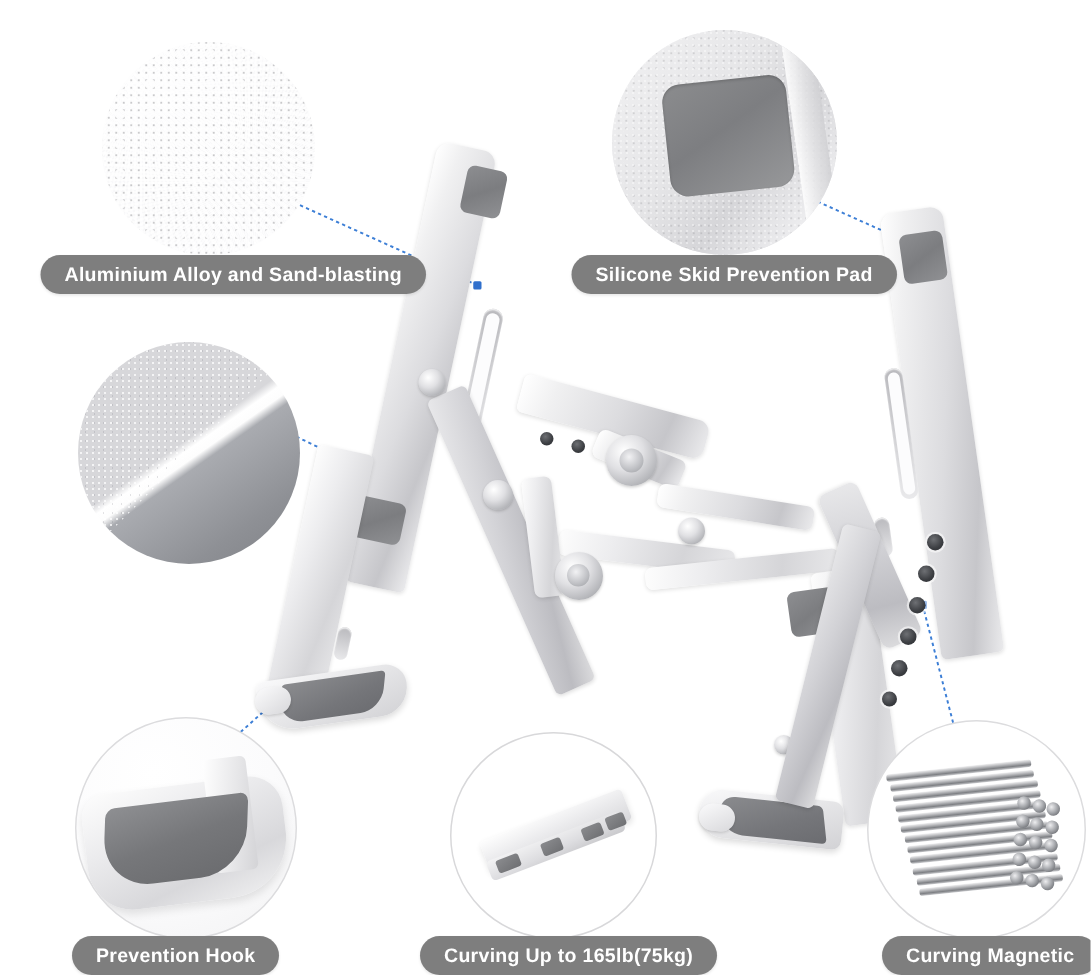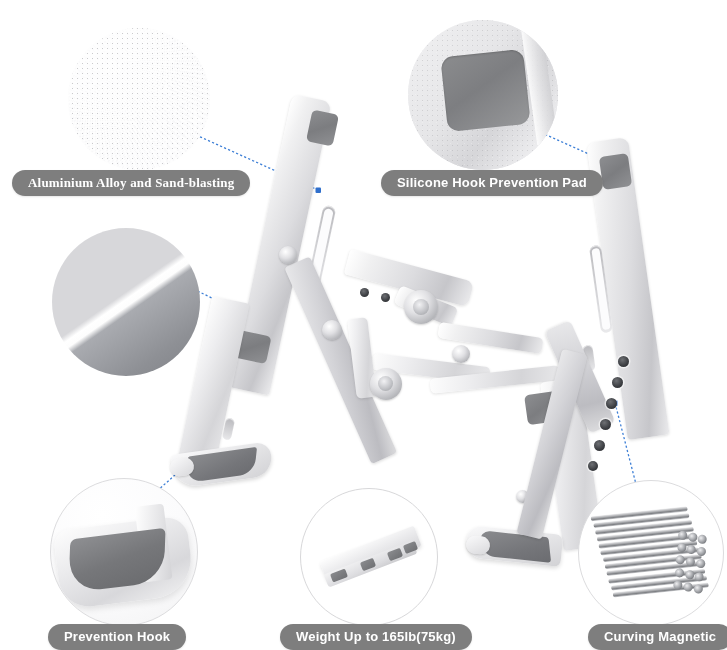--- a/index.html
+++ b/index.html
@@ -307,50 +307,50 @@
     <div class="hole" style="left:594px;top:440px;width:11px;height:11px;"></div>
     <div class="hole" style="left:588px;top:461px;width:10px;height:10px;"></div>
 
     <div class="bar-dark" style="left:562px;top:352px;width:26px;height:190px;
                 transform:rotate(14deg);transform-origin:50% 0;border-radius:4px;"></div>
   </div>
 
   <div class="callout circ-sand" style="left:68px;top:28px;width:142px;height:142px;">
     <div class="grain"></div>
   </div>
-  <div class="pill" style="left:12px;top:170px;font-family:Liberation Serif, serif;">Aluminium Alloy and Sand-blasting</div>
+  <div class="pill" style="left:27px;top:170px;">Aluminium Alloy and Sand-blasting</div>
 
   <div class="callout circ-pad" style="left:408px;top:20px;width:150px;height:150px;">
     <div class="pad-corner"></div>
     <div class="grain" style="opacity:.55;"></div>
     <div class="pad-rect"></div>
     <div class="pad-edge" style="opacity:.85;"></div>
   </div>
-  <div class="pill" style="left:381px;top:170px;">Silicone Hook Prevention Pad</div>
+  <div class="pill" style="left:381px;top:170px;">Silicone Skid Prevention Pad</div>
 
   <div class="callout circ-curve" style="left:52px;top:228px;width:148px;height:148px;">
     <div class="curve-grain"></div>
   </div>
 
   <div class="callout circ-hook ring" style="left:50px;top:478px;width:146px;height:146px;">
     <div class="hook-body"></div>
     <div class="hook-wall"></div>
     <div class="hook-liner"></div>
   </div>
   <div class="pill" style="left:48px;top:624px;">Prevention Hook</div>
 
   <div class="callout circ-fold" style="left:300px;top:488px;width:136px;height:136px;">
     <div class="fold-body"></div>
     <div class="fold-body2"></div>
     <div class="fold-pad" style="left:22%;top:60%;width:16px;"></div>
     <div class="fold-pad" style="left:44%;top:52%;width:14px;"></div>
     <div class="fold-pad" style="left:64%;top:45%;width:14px;"></div>
     <div class="fold-pad" style="left:76%;top:40%;width:13px;"></div>
   </div>
-  <div class="pill" style="left:280px;top:624px;">Weight Up to 165lb(75kg)</div>
+  <div class="pill" style="left:280px;top:624px;">Curving Up to 165lb(75kg)</div>
 
   <div class="callout circ-mag ring" style="left:578px;top:480px;width:144px;height:144px;">
     <div class="mag-stack">
       <div class="mag-rod" style="left:2%;top:6%;width:80%;"></div>
       <div class="mag-rod" style="left:3%;top:13%;width:80%;"></div>
       <div class="mag-rod" style="left:4%;top:20%;width:80%;"></div>
       <div class="mag-rod" style="left:5%;top:27%;width:80%;"></div>
       <div class="mag-rod" style="left:6%;top:34%;width:80%;"></div>
       <div class="mag-rod" style="left:7%;top:41%;width:80%;"></div>
       <div class="mag-rod" style="left:8%;top:48%;width:80%;"></div>

